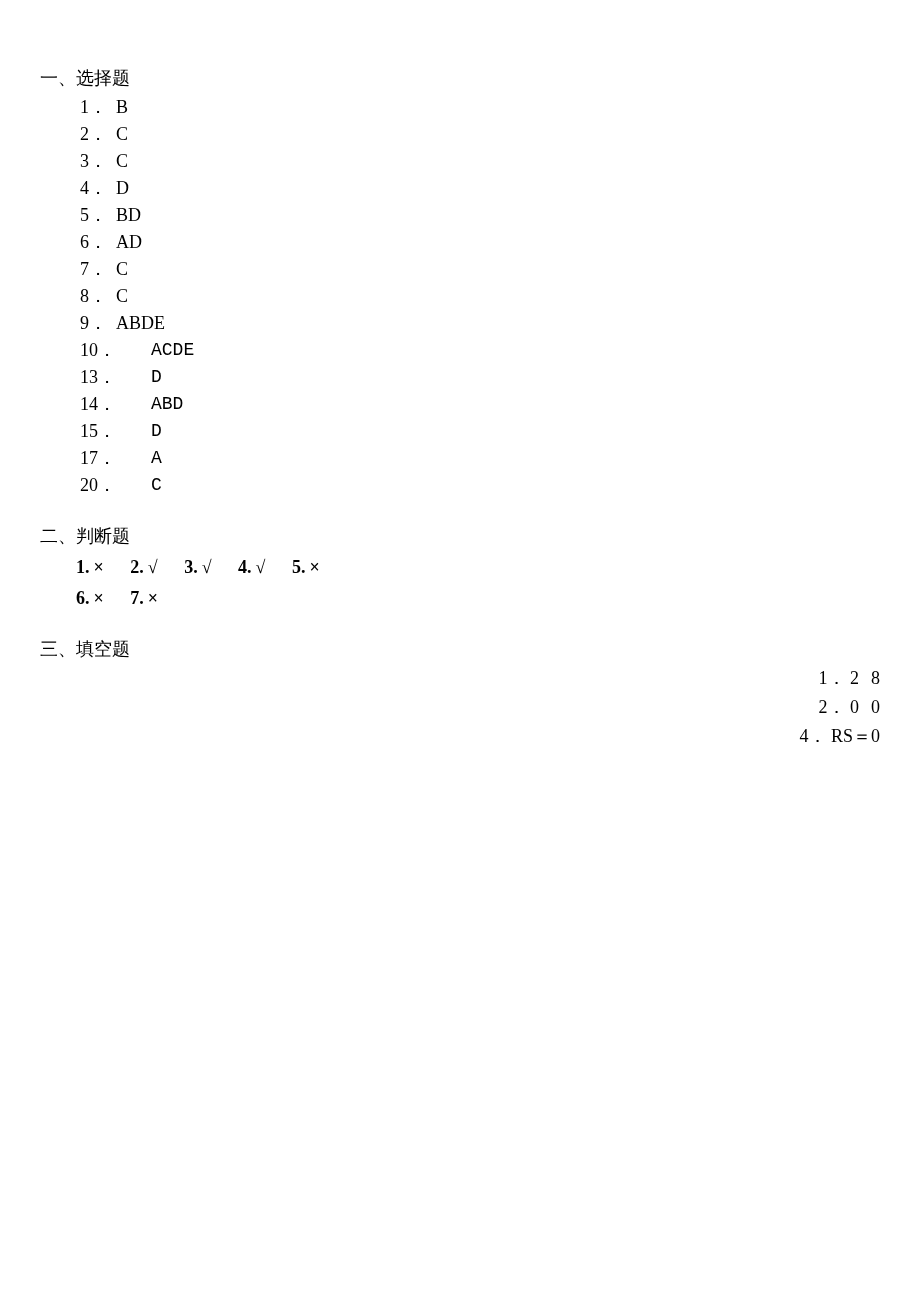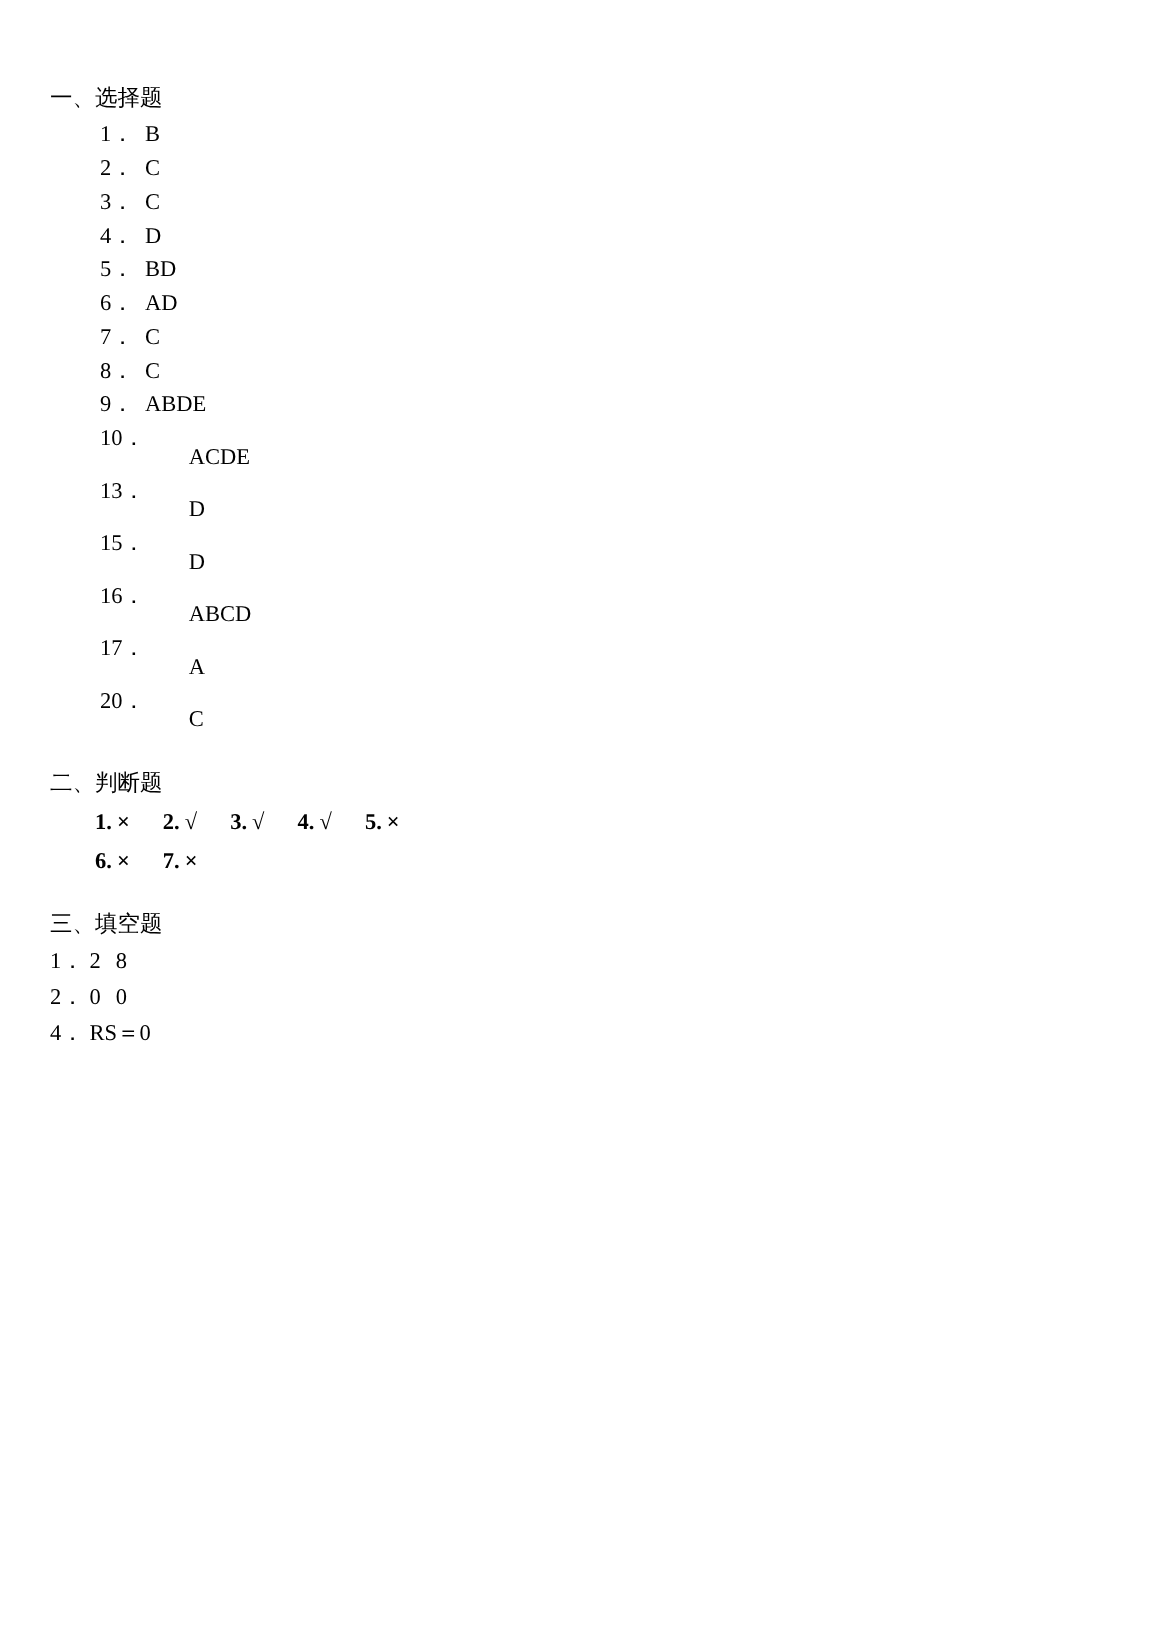--- a/index.html
+++ b/index.html
@@ -30,22 +30,21 @@
     .mc-num-wide {
       min-width: 30px;
       text-align: right;
     }
     .mc-ans {
       padding-left: 6px;
       font-family: "Times New Roman", serif;
     }
     .mc-ans-wide {
       padding-left: 35px;
-      font-family: Liberation Serif, serif;
-      margin-top: 15px;
+      font-family: Liberation Mono, monospace;
     }
     .section-gap {
       height: 24px;
     }
     .tf-line {
       padding-left: 36px;
       margin-top: 4px;
       font-weight: bold;
     }
     .tf-pair {
@@ -58,20 +57,21 @@
     .tf-mark {
       font-family: "SimSun", serif;
       margin-left: 4px;
     }
     .fill-list {
       margin-top: 2px;
     }
     .fill-item {
       margin-bottom: 2px;
       padding-left: 0;
+      text-align: right;
     }
     .fill-num {
       display: inline;
     }
     .fill-ans {
       display: inline;
     }
     .q3-line {
       margin-top: 8px;
       margin-bottom: 8px;
@@ -137,26 +137,26 @@
     </div>
   <div class="mc-item">
       <span class="mc-num-wide">10．</span>
       <span class="mc-ans-wide">ACDE</span>
     </div>
   <div class="mc-item">
       <span class="mc-num-wide">13．</span>
       <span class="mc-ans-wide">D</span>
     </div>
   <div class="mc-item">
+      <span class="mc-num-wide">14．</span>
+      <span class="mc-ans-wide">ABD</span>
+    </div>
+  <div class="mc-item">
       <span class="mc-num-wide">15．</span>
       <span class="mc-ans-wide">D</span>
-    </div>
-  <div class="mc-item">
-      <span class="mc-num-wide">16．</span>
-      <span class="mc-ans-wide">ABCD</span>
     </div>
   <div class="mc-item">
       <span class="mc-num-wide">17．</span>
       <span class="mc-ans-wide">A</span>
     </div>
   <div class="mc-item">
       <span class="mc-num-wide">20．</span>
       <span class="mc-ans-wide">C</span>
     </div>
 </div>

